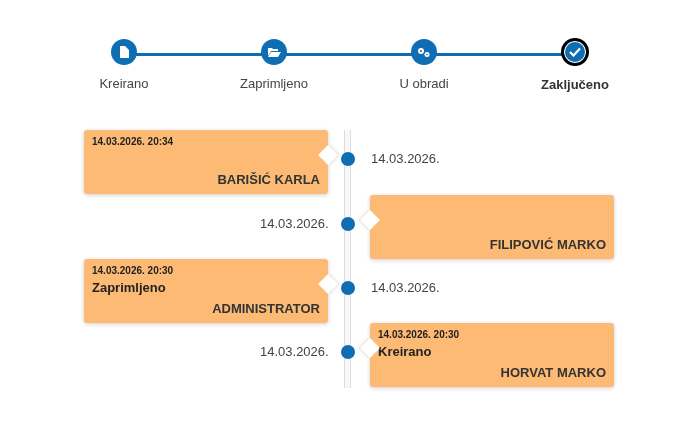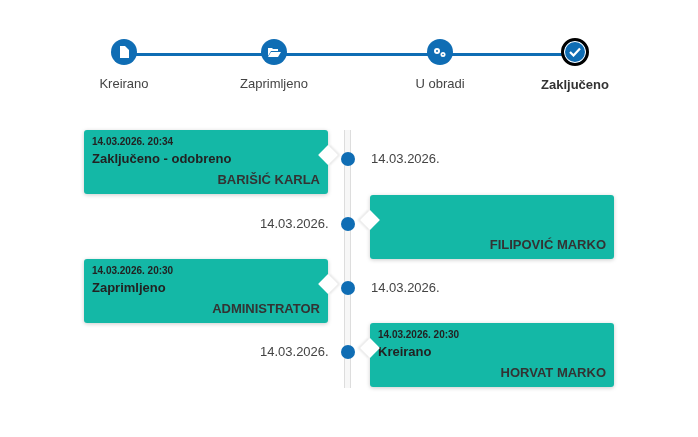--- a/index.html
+++ b/index.html
@@ -9,21 +9,21 @@
   .step-line { position:absolute; top:53px; height:3px; background:#0f6db4; }
   .step { position:absolute; top:39px; width:120px; text-align:center; }
   .step-circle { width:26px; height:26px; border-radius:50%; background:#0f6db4; margin:0 auto;
                  display:flex; align-items:center; justify-content:center; color:#fff; font-size:12px; }
   .step-circle.active { width:28px; height:28px; border:3px solid #000; box-sizing:border-box;
                         box-shadow:inset 0 0 0 1px #fff; margin-top:-1px; }
   .step-label { font-size:13px; margin-top:11px; color:#444; }
   .step-label.active { font-weight:bold; color:#333; }
   .axis { position:absolute; left:344px; top:130px; width:7px; height:258px; border-left:1px solid #ddd; border-right:1px solid #ddd; box-sizing:border-box; background:#f7f7f7;}
   .dot { position:absolute; width:14px; height:14px; border-radius:50%; background:#0f6db4; left:341px; }
-  .card { position:absolute; background:#14b8a6; width:244px; height:64px; box-shadow:0 1px 4px rgba(0,0,0,0.2); border-radius:3px; box-sizing:border-box; padding:6px 8px; }
+  .card { position:absolute; background:#fdba74; width:244px; height:64px; box-shadow:0 1px 4px rgba(0,0,0,0.2); border-radius:3px; box-sizing:border-box; padding:6px 8px; }
   .card.left { left:84px; }
   .card.right { left:370px; }
   .card .ts { font-size:10px; font-weight:bold; color:#222; }
   .card .title { font-size:13px; font-weight:bold; color:#222; margin-top:4px; }
   .card .user { position:absolute; right:8px; bottom:7px; font-size:13px; font-weight:bold; color:#333; }
   .arrow { position:absolute; width:14px; height:14px; background:#fff; transform:rotate(45deg); box-shadow:1px -1px 2px rgba(0,0,0,0.08); }
   .card.left .arrow { right:-7px; top:18px; box-shadow:2px -2px 2px rgba(0,0,0,0.08);}
   .card.right .arrow { left:-7px; top:18px; box-shadow:-2px 2px 2px rgba(0,0,0,0.08);}
   .date { position:absolute; font-size:13px; color:#444;text-align:center; }
 </style>
@@ -44,21 +44,21 @@
 
   <div class="step" style="left:214px;">
     <div class="step-circle">
       <svg width="13" height="10" viewBox="0 0 13 10">
           <path d="M0 1h4l1 1h5v2H3L0 9z M3 5h10l-3 5H0z" fill="#fff"></path>
         </svg>
     </div>
     <div class="step-label">Zaprimljeno</div>
   </div>
 
-  <div class="step" style="left:380px;text-align:center;">
+  <div class="step" style="left:364px;text-align:center;">
     <div class="step-circle">
       <svg width="14" height="11" viewBox="0 0 14 11">
           <circle cx="4" cy="4" r="3" fill="#fff"></circle>
           <circle cx="4" cy="4" r="1" fill="#0f6db4"></circle>
           <circle cx="10" cy="7.5" r="2.5" fill="#fff"></circle>
           <circle cx="10" cy="7.5" r="0.8" fill="#0f6db4"></circle>
         </svg>
     </div>
     <div class="step-label">U obradi</div>
   </div>
@@ -71,21 +71,20 @@
     </div>
     <div class="step-label active">Zaključeno</div>
   </div>
 </div>
 
 <div class="axis"></div>
 
 <div class="card left" style="top:130px;">
   <div class="arrow"></div>
   <div class="ts">14.03.2026. 20:34</div>
-  <div class="title">Zaključeno - odobreno</div>
   <div class="user">BARIŠIĆ KARLA</div>
 </div>
 <div class="dot" style="top:152px;"></div>
 <div class="date" style="left:371px;top:151px;">14.03.2026.</div>
 
 <div class="card right" style="top:195px;">
   <div class="arrow"></div>
   <div class="user">FILIPOVIĆ MARKO</div>
 </div>
 <div class="dot" style="top:217px;"></div>

